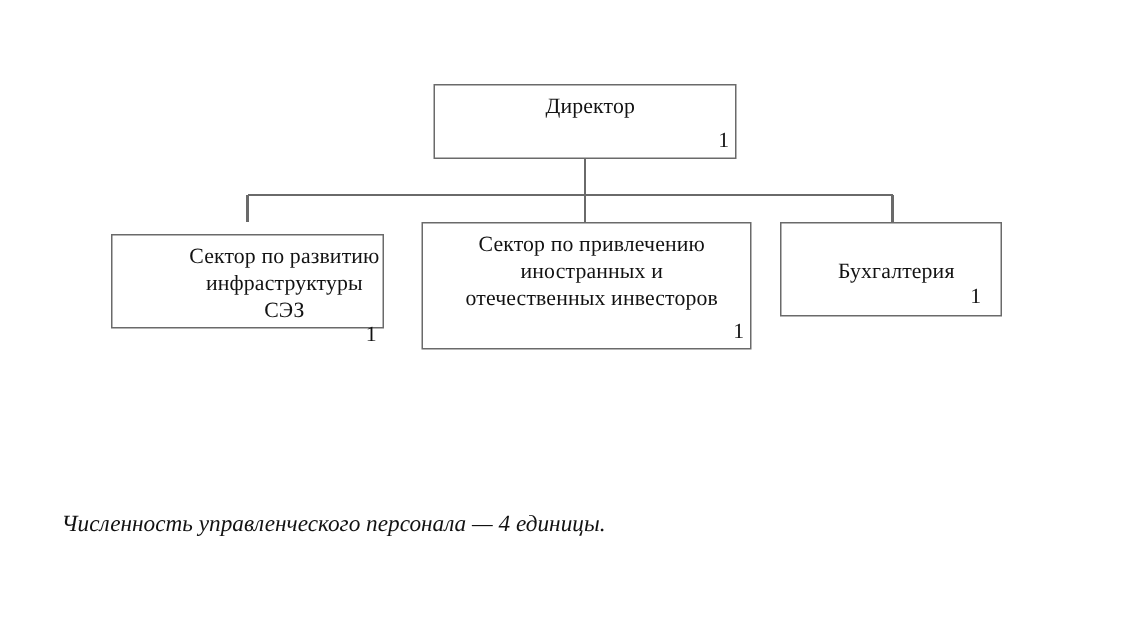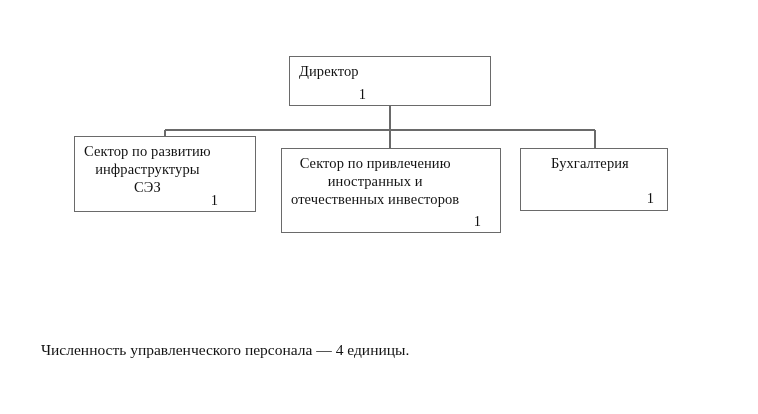--- a/index.html
+++ b/index.html
@@ -38,22 +38,22 @@
     shape-rendering: crispEdges;
   }
 
   
   .org-box {
     position: absolute;
     box-sizing: border-box;
     border: 1.6px solid #6a6a6a;
     background: #ffffff;
     display: flex;
-    flex-direction: row;
-    padding: 5px 17px 2px 9px;
+    flex-direction: column;
+    padding: 5px 2px 2px 9px;
   }
   .org-box .box-title {
     text-align: center;
     font-size: 14.5px;
     line-height: 1.25;
     letter-spacing: 0.1px;
     white-space: pre-line;
     color: #121212;
   }
   .org-box .box-count {
@@ -78,41 +78,42 @@
     right: 11px;
     bottom: 3px;
   }
 
   
   #box-director {
     left: 289px; top: 56px;
     width: 202px; height: 50px;
   }
   #box-infrastructure {
-    left: 74px; top: 136px;
-    width: 182px; height: 76px;
+    left: 74px; top: 156px;
+    width: 182px; height: 63px; align-items: flex-end;
   }
   #box-investors {
     left: 281px; top: 148px;
     width: 220px; height: 85px; justify-content: space-between;
   }
   #box-accounting {
     left: 520px; top: 148px;
     width: 148px; height: 63px;
   }
 
   
   #chart-caption {
     position: absolute;
     left: 41px;
     top: 340px;
     font-size: 15.5px;
     line-height: 1.3;
     color: #121212;
     white-space: nowrap;
+    font-style: italic;
   }
 </style>
 </head>
 <body>
 
 <div id="chart-canvas">
 
   <svg id="connectors" viewBox="0 0 758 414" width="758" height="414" xmlns="http://www.w3.org/2000/svg">
     <line x1="390" y1="106" x2="390" y2="148"></line>
     <line x1="165" y1="130" x2="595" y2="130"></line>

